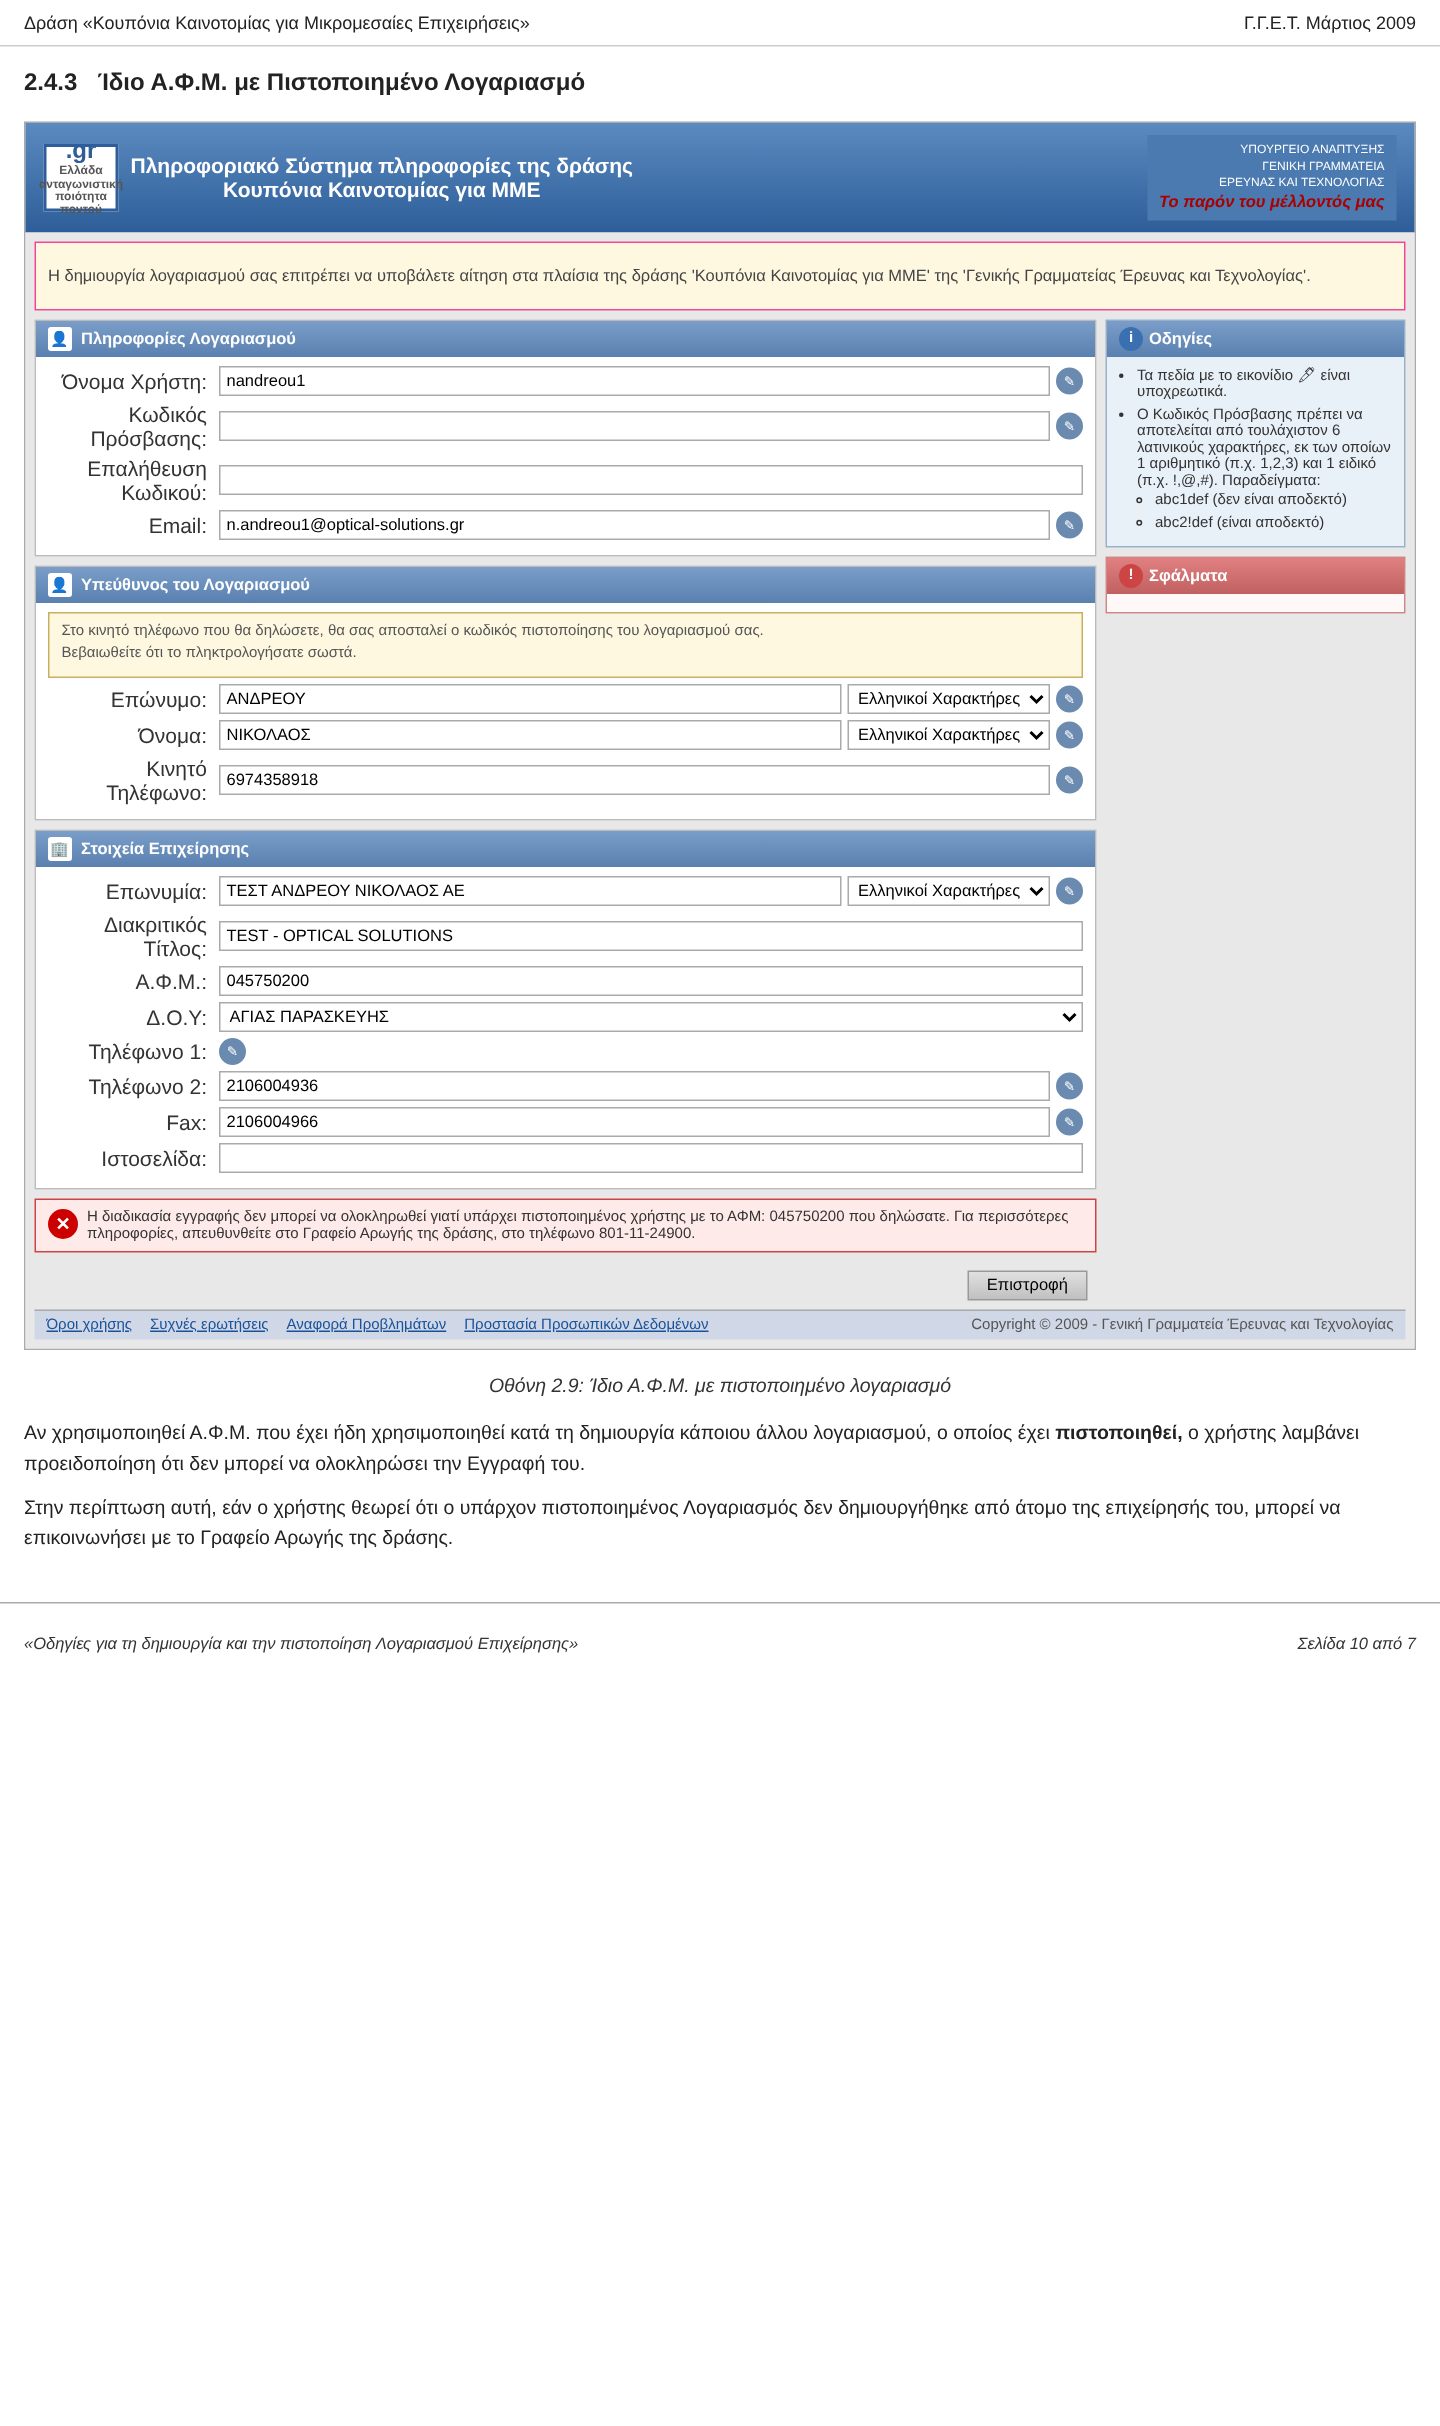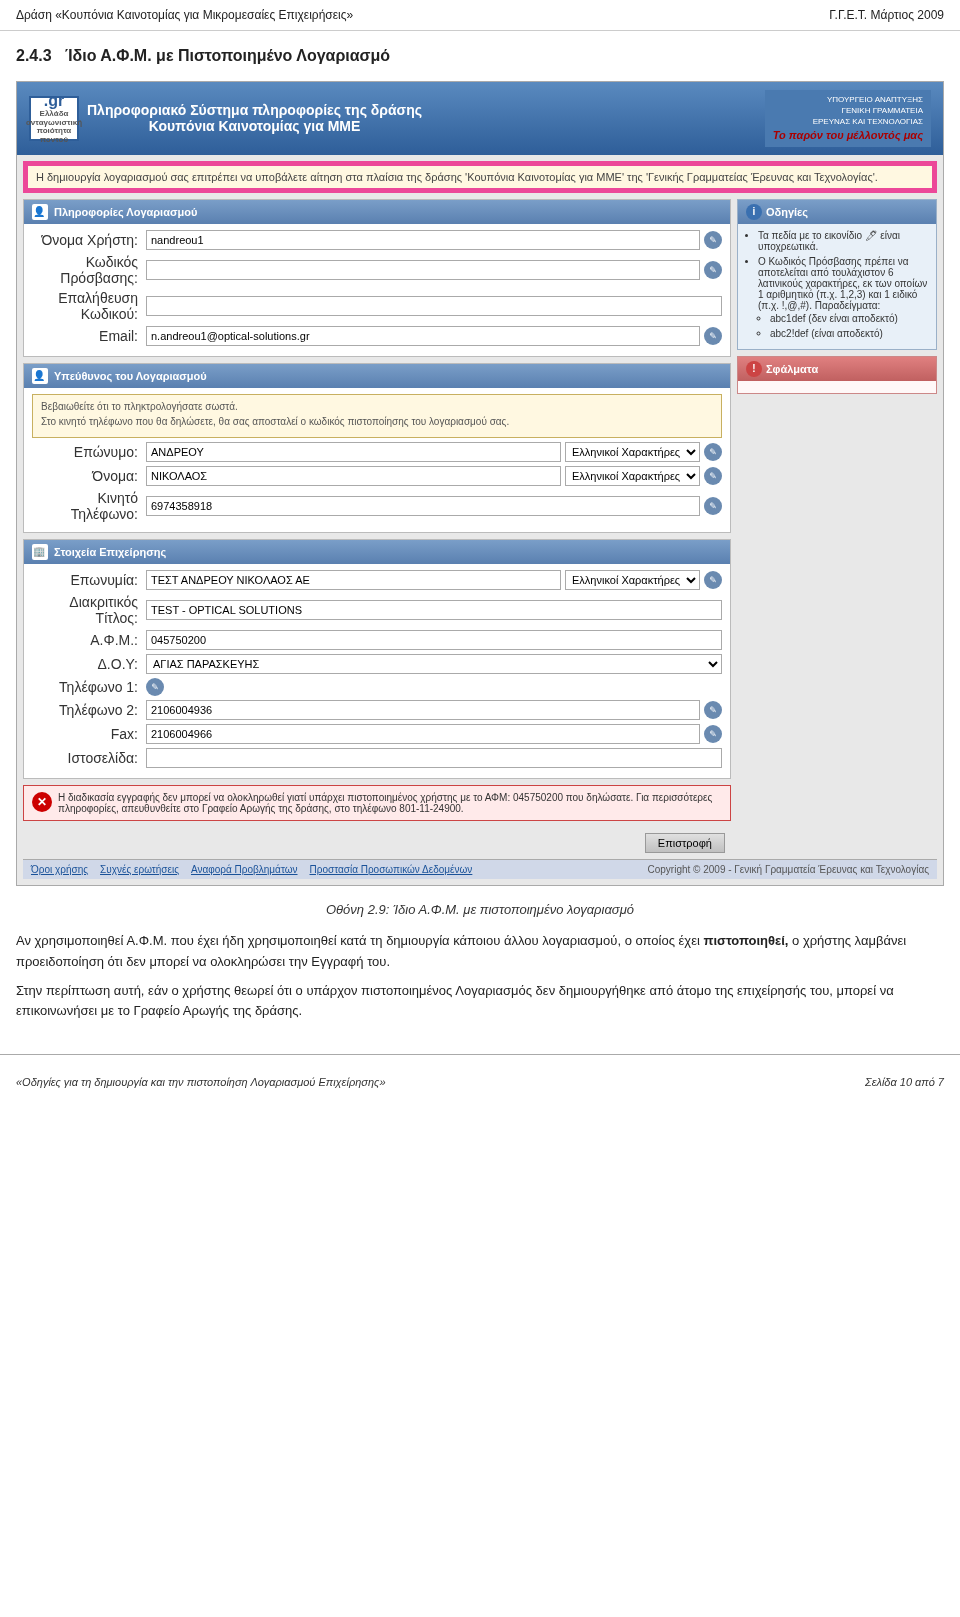--- a/index.html
+++ b/index.html
@@ -71,23 +71,23 @@
       padding: 4px 8px;
       text-align: right;
       line-height: 1.4;
     }
     .app-body {
       background: #e8e8e8;
       padding: 6px;
     }
     .info-bar {
       background: #fff8e1;
-      border: 5px solid #ec4899;
-      font-size: 11px;
-      padding: 5px 8px;
+      border: 1px solid #ec4899;
+      font-size: 11px;
+      padding: 16px 8px;
       margin-bottom: 6px;
       color: #444;
     }
     .main-content {
       display: flex;
       gap: 6px;
     }
     .left-panel {
       flex: 1;
       display: flex;
@@ -426,22 +426,22 @@
           </div>
         </div>
 
         <div class="form-section">
           <div class="form-section-header">
             <span class="section-icon">👤</span>
             <span>Υπεύθυνος του Λογαριασμού</span>
           </div>
           <div class="form-section-body">
             <div class="supervisor-section">
+              <div class="supervisor-note">Στο κινητό τηλέφωνο που θα δηλώσετε, θα σας αποσταλεί ο κωδικός πιστοποίησης του λογαριασμού σας.</div>
               <div class="supervisor-note">Βεβαιωθείτε ότι το πληκτρολογήσατε σωστά.</div>
-              <div class="supervisor-note">Στο κινητό τηλέφωνο που θα δηλώσετε, θα σας αποσταλεί ο κωδικός πιστοποίησης του λογαριασμού σας.</div>
             </div>
             <div style="height:4px"></div>
             <div class="form-row">
               <span class="form-label">Επώνυμο:</span>
               <input class="form-input" type="text" value="ΑΝΔΡΕΟΥ" style="">
               <select class="form-select">
                 <option>Ελληνικοί Χαρακτήρες</option>
               </select>
               <span class="form-input-icon">✎</span>
             </div>

